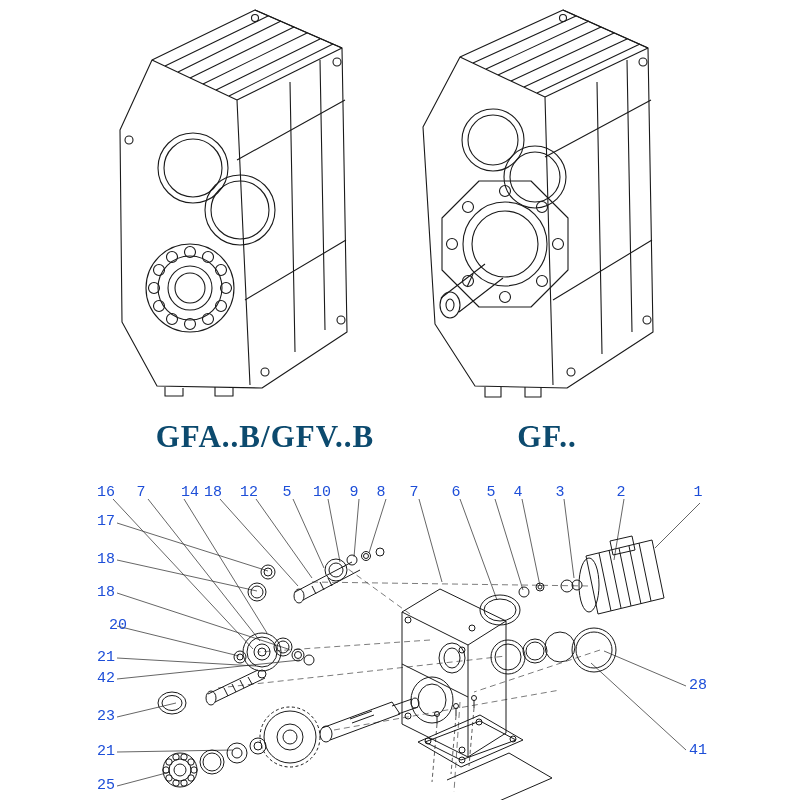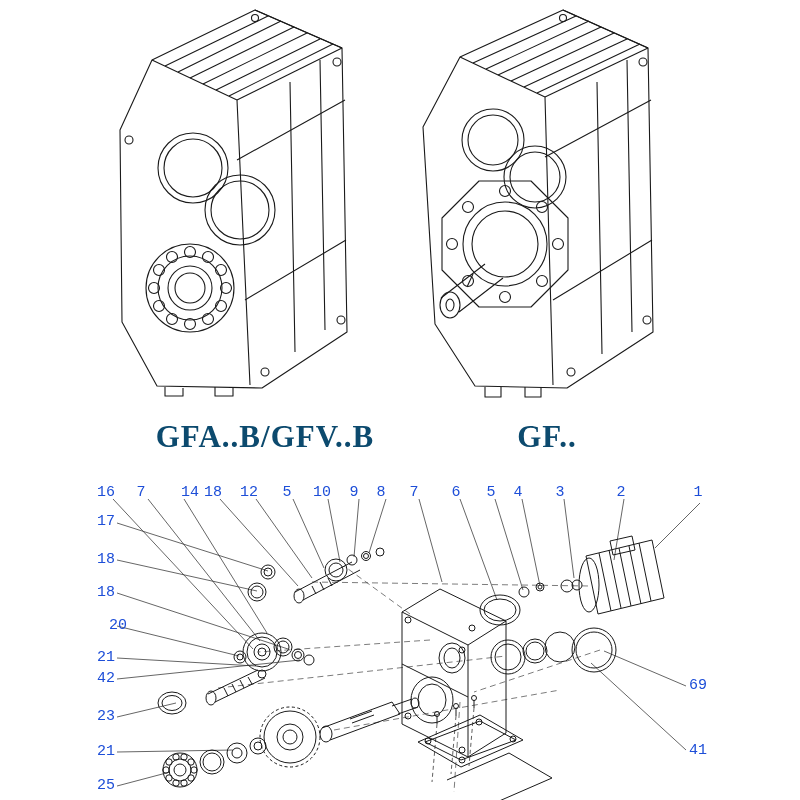--- a/index.html
+++ b/index.html
@@ -331,16 +331,16 @@
   <span class="num" style="left:106px;top:521px">17</span>
   <span class="num" style="left:106px;top:559px">18</span>
   <span class="num" style="left:106px;top:592px">18</span>
   <span class="num" style="left:118px;top:625px">20</span>
   <span class="num" style="left:106px;top:657px">21</span>
   <span class="num" style="left:106px;top:678px">42</span>
   <span class="num" style="left:106px;top:716px">23</span>
   <span class="num" style="left:106px;top:751px">21</span>
   <span class="num" style="left:106px;top:785px">25</span>
 
-  <span class="num" style="left:698px;top:685px">69</span>
+  <span class="num" style="left:698px;top:685px">28</span>
   <span class="num" style="left:698px;top:750px">41</span>
 
 </div>
 
 </body></html>

